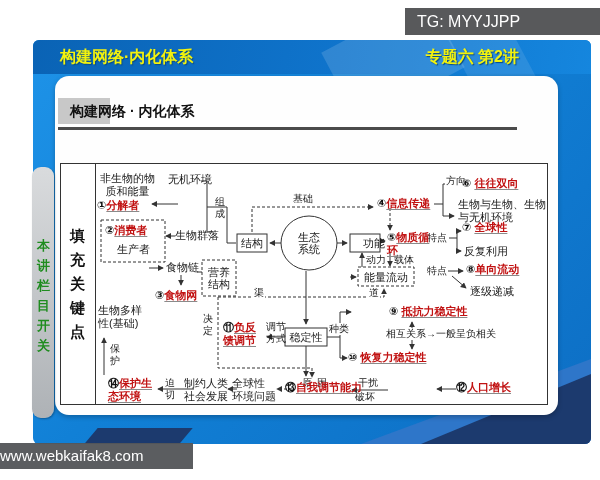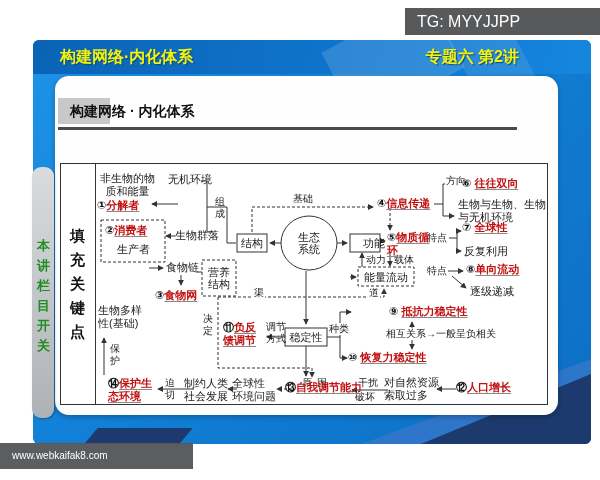--- a/index.html
+++ b/index.html
@@ -39,21 +39,21 @@
             box-sizing:border-box;display:flex;align-items:center;justify-content:center;}
   .fill-col span{display:block;width:16px;font-size:15px;font-weight:bold;color:#111;
                  word-break:break-all;line-height:24px;text-align:center;}
   
   .side-tab{position:absolute;left:32px;top:167px;width:22px;height:251px;background:linear-gradient(#d9dbdd,#aeb2b6);
             border-radius:9px;display:flex;align-items:center;justify-content:center;box-shadow:1px 1px 2px rgba(0,0,0,.3);}
   .side-tab span{display:block;width:14px;font-size:13px;font-weight:bold;color:#1f8c1f;
                  word-break:break-all;line-height:20px;text-align:right;margin-top:7px;}
   
   .watermark{position:absolute;left:0;top:443px;width:193px;height:26px;background:rgba(84,86,89,.96);
-             color:#fff;font-size:10px;line-height:26px;padding-left:12px;box-sizing:border-box;}
+             color:#fff;font-size:15px;line-height:26px;padding-left:0;box-sizing:border-box;}
   
   .lines{position:absolute;left:0;top:0;width:600px;height:480px;pointer-events:none;}
   .lb,.sm,.item,.boxlb{position:absolute;white-space:pre-line;color:#1a1a1a;}
   .lb{font-size:11px;line-height:13px;}
   .sm{font-size:10px;line-height:12px;}
   .wbg{background:#fff;padding:0 1px;}
   .item{font-size:11px;line-height:13px;}
   .num{font-weight:bold;color:#111;}
   .red{color:#c11212;font-weight:bold;text-decoration:underline;text-decoration-color:#8a8a8a;
        text-underline-offset:2px;}
@@ -200,22 +200,20 @@
   <span class="sm" style="left:110px;top:343px;">保
 护</span>
   <span class="sm" style="left:165px;top:377px;">迫
 切</span>
   <span class="lb" style="left:184px;top:377px;">制约人类
 社会发展</span>
   <span class="lb" style="left:232px;top:377px;">全球性
 环境问题</span>
   <span class="sm" style="left:358px;top:377px;">干扰</span>
   <span class="sm" style="left:355px;top:391px;">破坏</span>
-  <span class="lb" style="left:384px;top:376px;">对自然资源
-索取过多</span>
 
   <span class="item" style="left:97px;top:199px;"><span class="num">①</span><span class="red">分解者</span></span>
   <span class="item" style="left:105px;top:224px;"><span class="num">②</span><span class="red">消费者</span></span>
   <span class="item" style="left:155px;top:289px;"><span class="num">③</span><span class="red">食物网</span></span>
   <span class="item" style="left:377px;top:197px;"><span class="num">④</span><span class="red">信息传递</span></span>
   <span class="item" style="left:387px;top:231px;"><span class="num">⑤</span><span class="red">物质循
 环</span></span>
   <span class="item" style="left:462px;top:177px;"><span class="num">⑥ </span><span class="red">往往双向</span></span>
   <span class="item" style="left:462px;top:221px;"><span class="num">⑦ </span><span class="red">全球性</span></span>
   <span class="item" style="left:466px;top:263px;"><span class="num">⑧</span><span class="red">单向流动</span></span>

